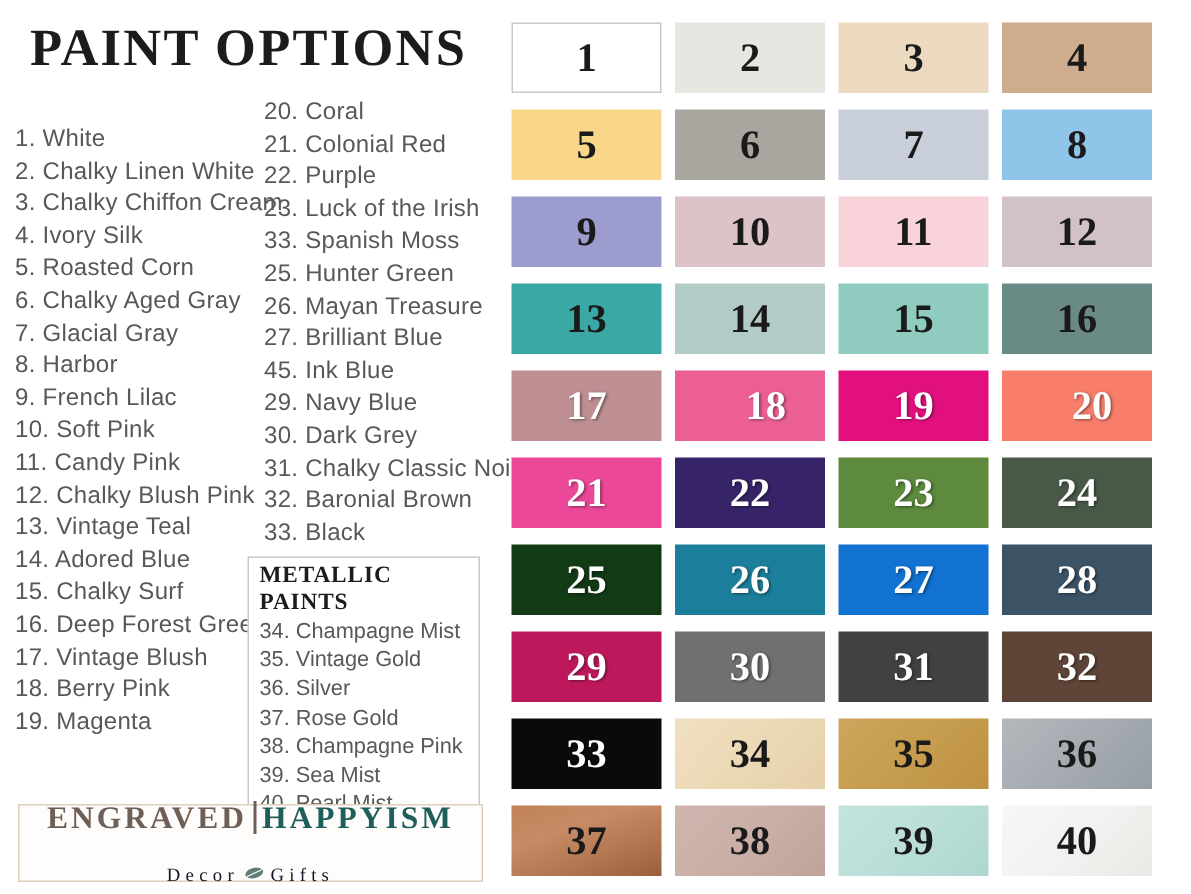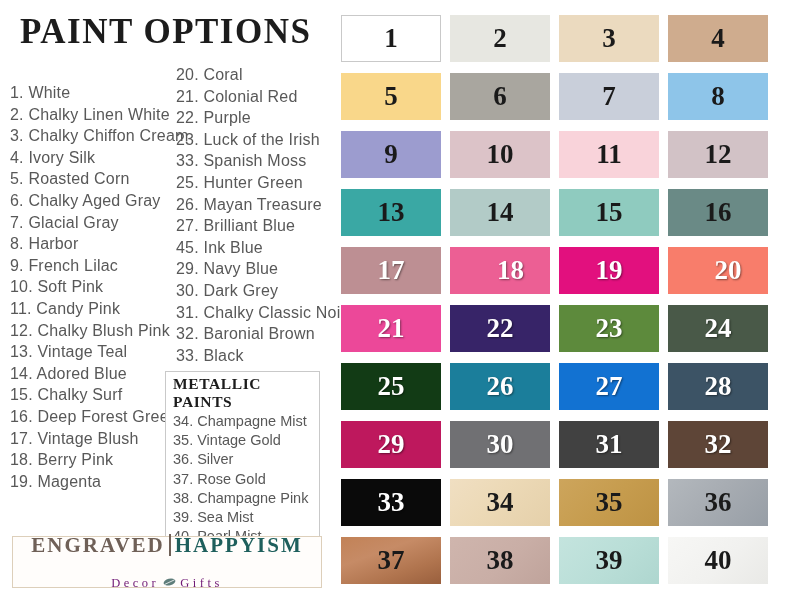--- a/index.html
+++ b/index.html
@@ -99,21 +99,21 @@
         <div>40. Pearl Mist</div>
       </div>
   </div>
 
   <div class="logo-box" style="border-color: rgb(221, 207, 186);">
     <div class="logo-line1">
       <span id="brand-left" style="color: rgb(111, 96, 87);">ENGRAVED</span>
       <span class="logo-divider" style="background: rgb(111, 96, 87);"></span>
       <span id="brand-right" style="color: rgb(30, 95, 92);">HAPPYISM</span>
     </div>
-    <div class="logo-line2" style="color: #701a75;">
+    <div class="logo-line2" style="color: #0f172a;">
       <span>Decor</span>
       <span class="leaf">
         <svg width="13" height="10" viewBox="0 0 13 10">
           <ellipse id="leaf-shape" cx="6.5" cy="5" rx="6" ry="3.4" fill="#5e7d7a" transform="rotate(-14 6.5 5)"></ellipse>
           <line x1="1.5" y1="7.5" x2="11.5" y2="2.8" stroke="#ffffff" stroke-width="0.8"></line>
         </svg>
       </span>
       <span>Gifts</span>
     </div>
   </div>

